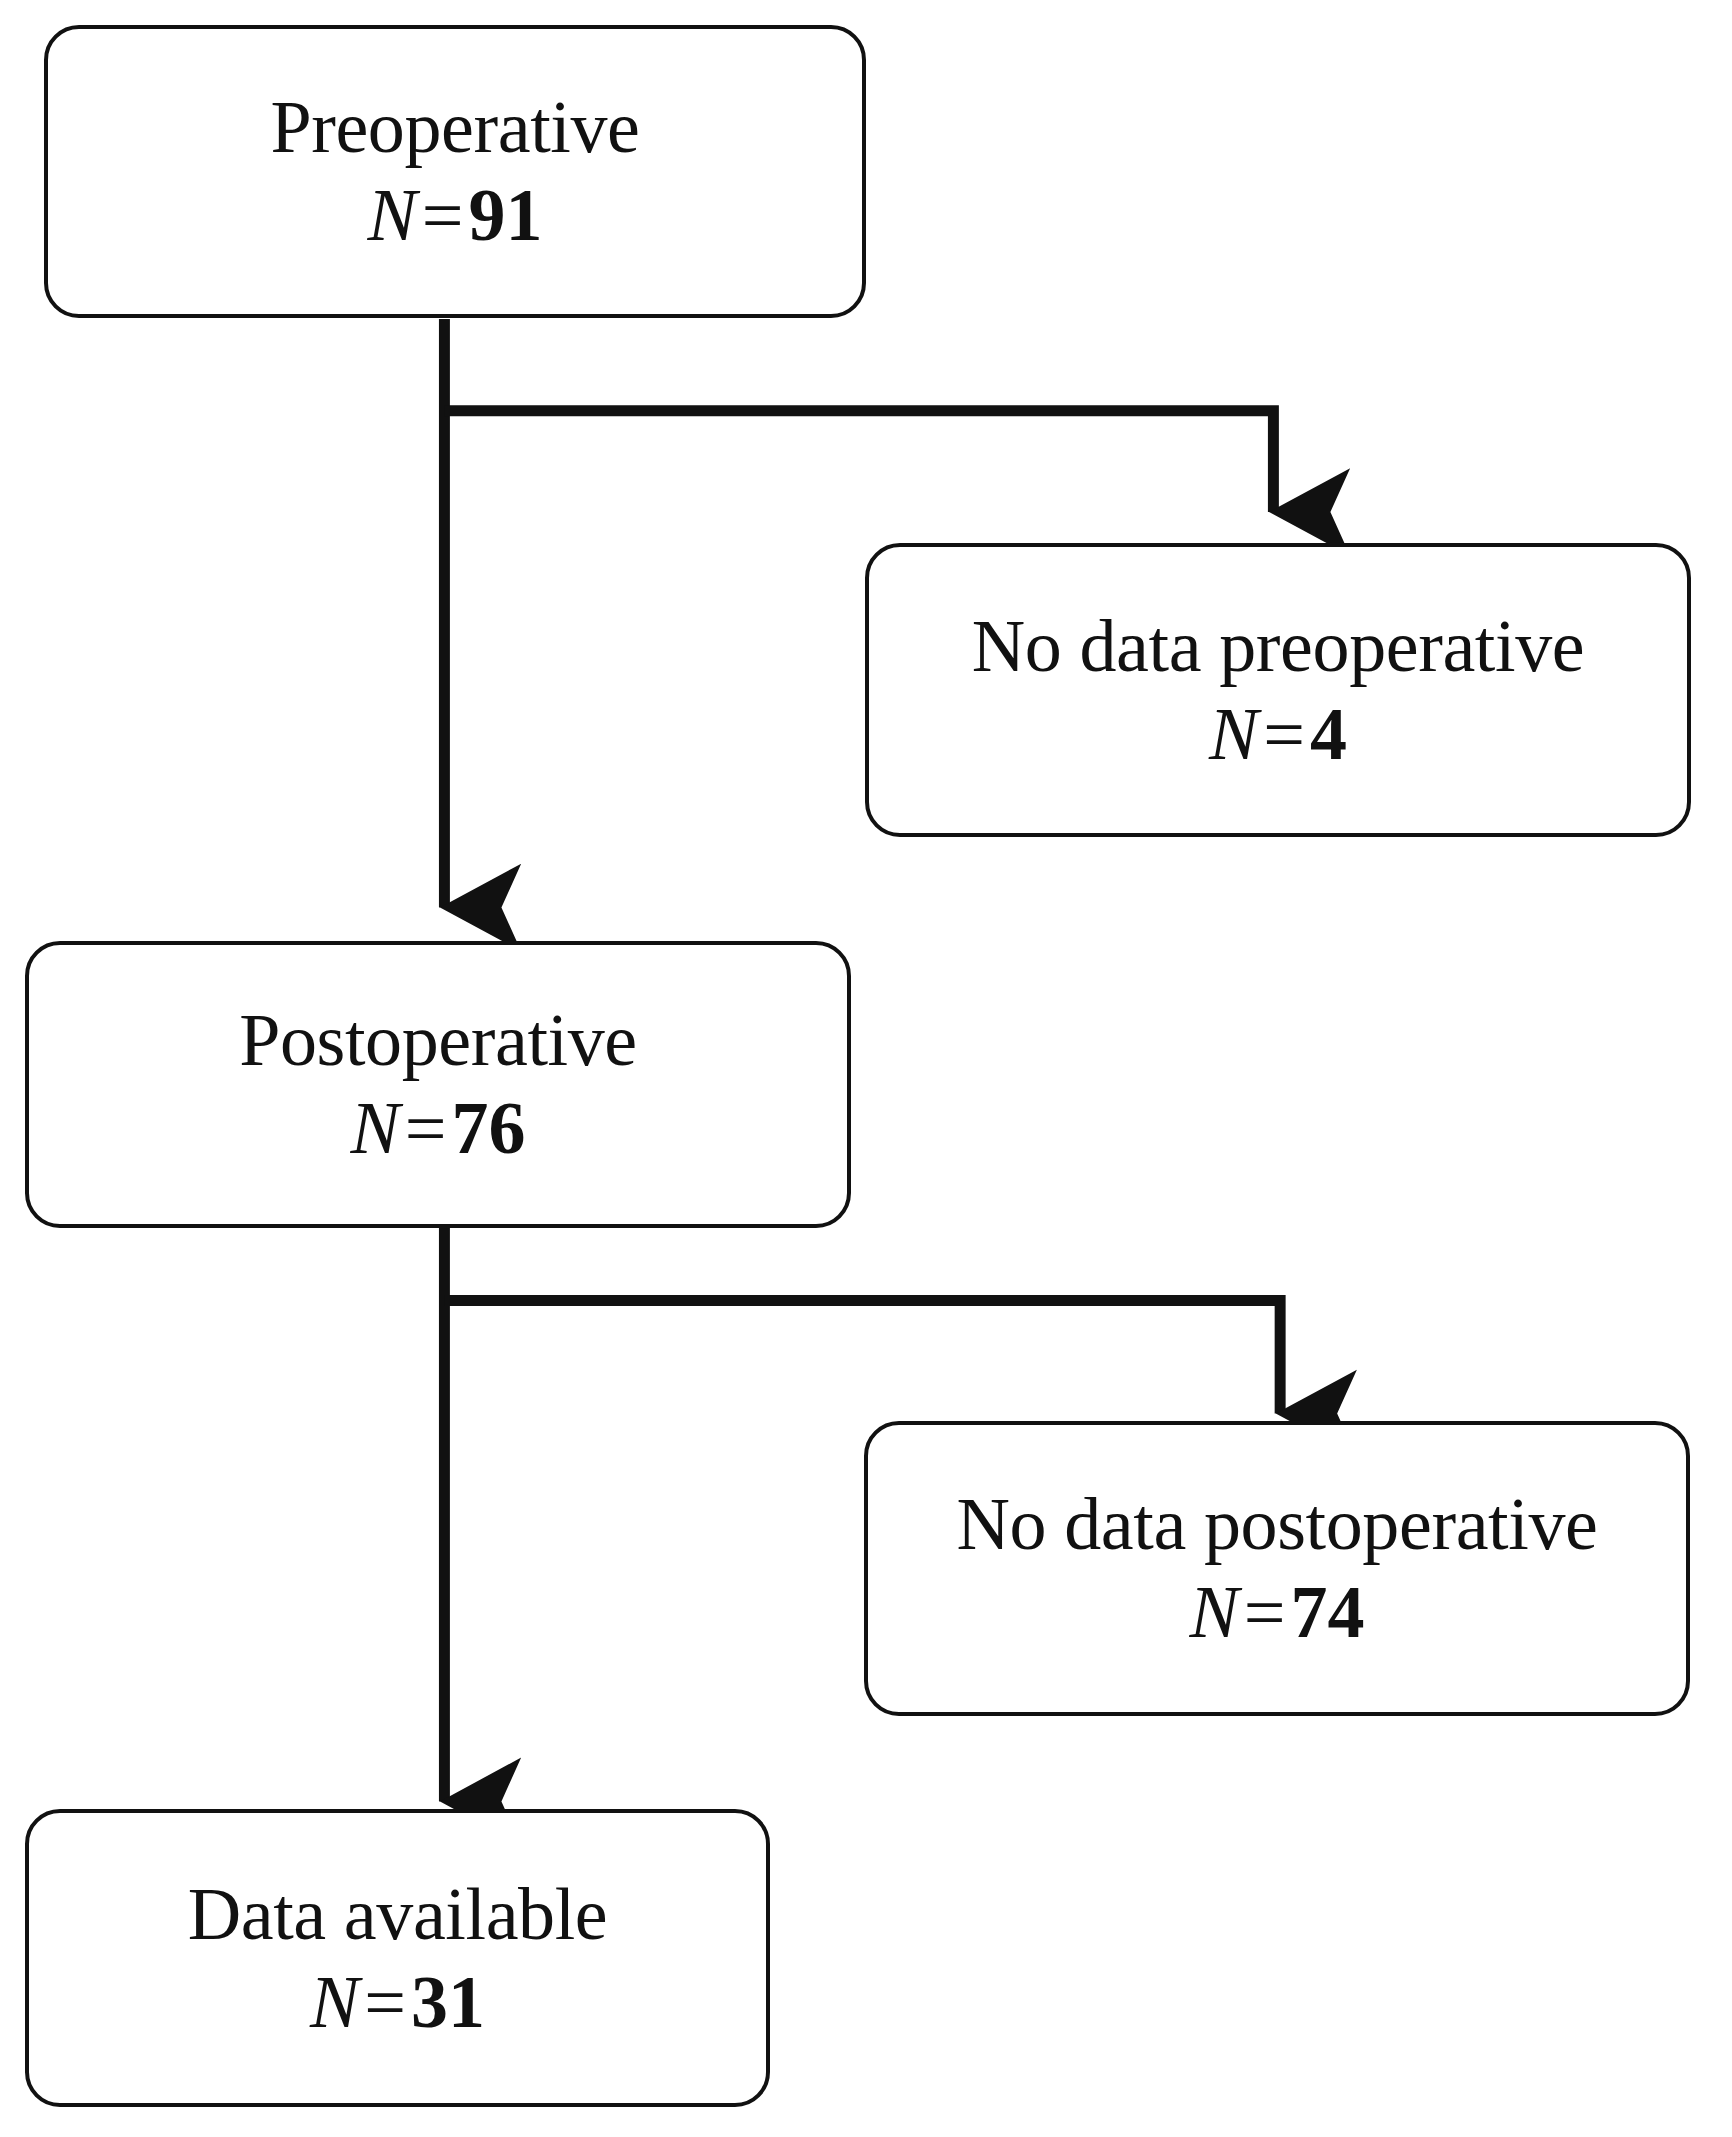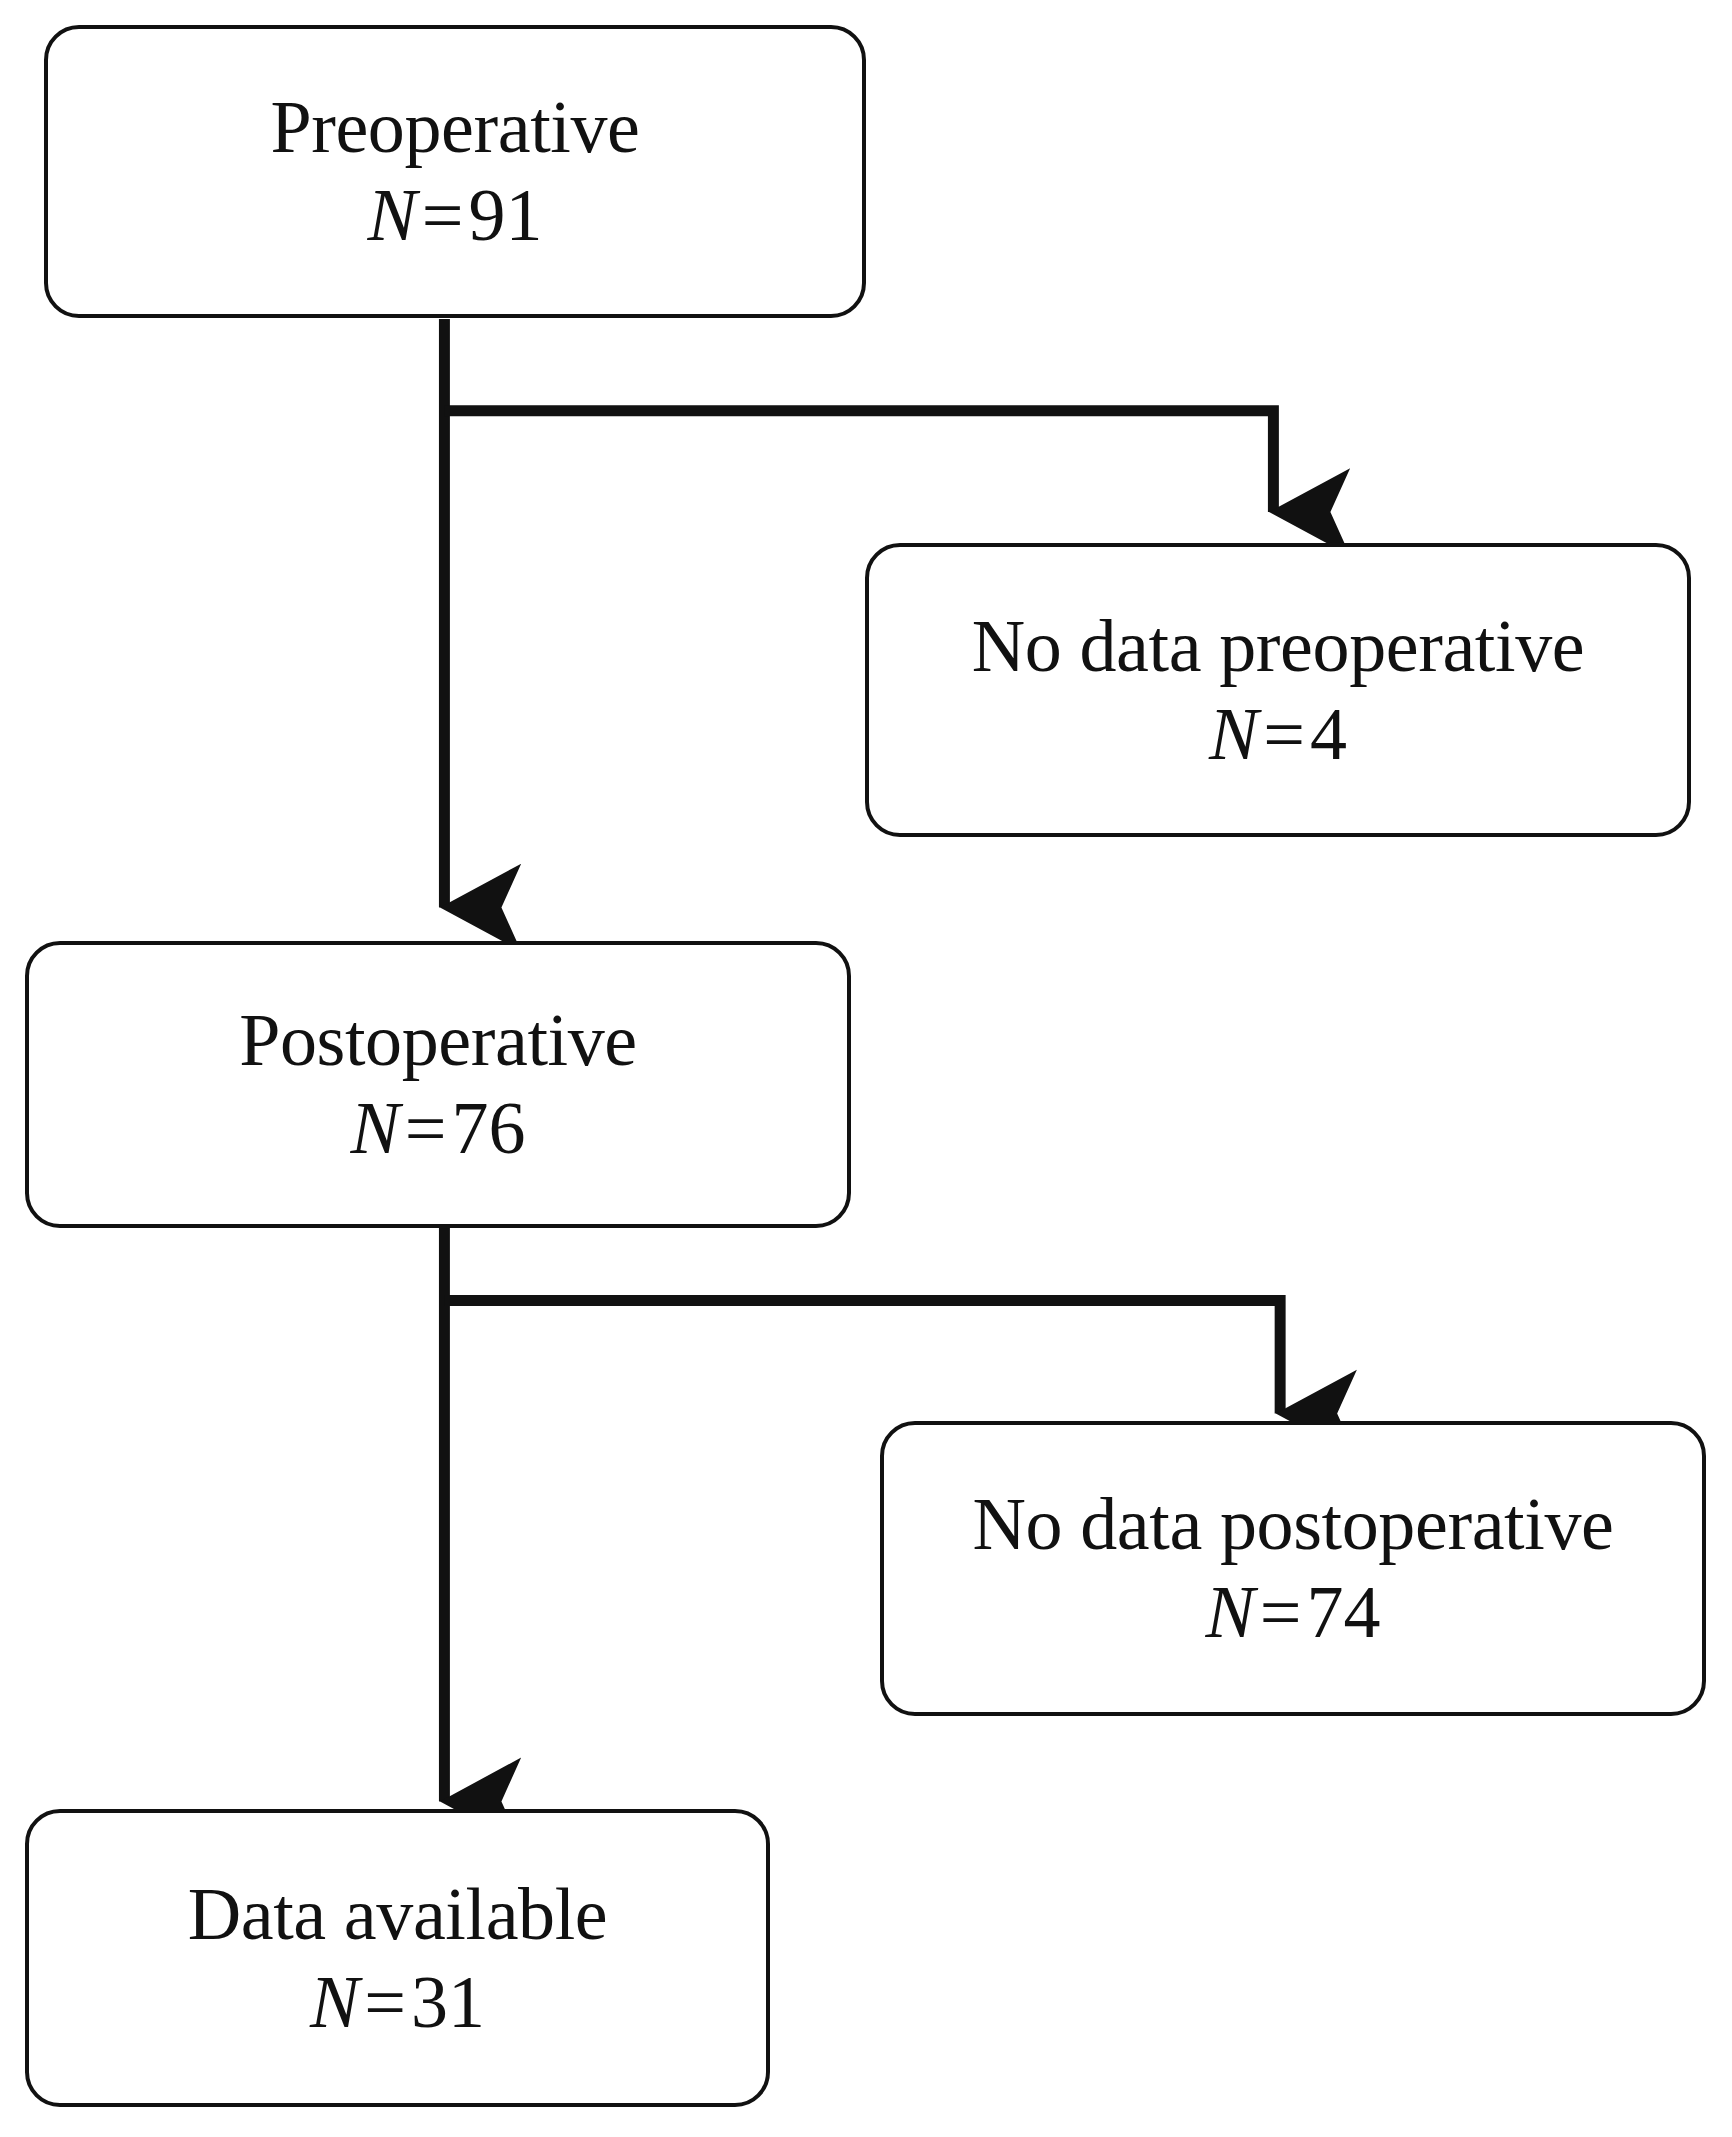--- a/index.html
+++ b/index.html
@@ -51,20 +51,21 @@
   }
   .node-count .nvar {
     font-style: italic;
   }
   .node-count .eq {
     font-style: normal;
     padding: 0 5px;
   }
   .node-count .num {
     font-style: normal;
+    font-weight: bold;
   }
 </style>
 </head>
 <body>
 
 <div id="canvas">
 
   <svg class="flow-svg" viewBox="0 0 2055 2535">
     <defs>
       <marker id="arrowhead" markerWidth="9" markerHeight="9" refX="4.2" refY="8.2" orient="auto" markerUnits="strokeWidth">
@@ -103,21 +104,21 @@
     </div>
   </div>
 
   <div class="node-box" style="left:25px; top:941px; width:826px; height:287px;">
     <div class="node-label">Postoperative</div>
     <div class="node-count">
       <span class="nvar">N</span><span class="eq">=</span><span class="num">76</span>
     </div>
   </div>
 
-  <div class="node-box" style="left:864px; top:1421px; width:826px; height:295px;margin-left:16px;">
+  <div class="node-box" style="left:864px; top:1421px; width:826px; height:295px;">
     <div class="node-label">No data postoperative</div>
     <div class="node-count">
       <span class="nvar">N</span><span class="eq">=</span><span class="num">74</span>
     </div>
   </div>
 
   <div class="node-box" style="left:25px; top:1809px; width:745px; height:298px;">
     <div class="node-label">Data available</div>
     <div class="node-count">
       <span class="nvar">N</span><span class="eq">=</span><span class="num">31</span>

